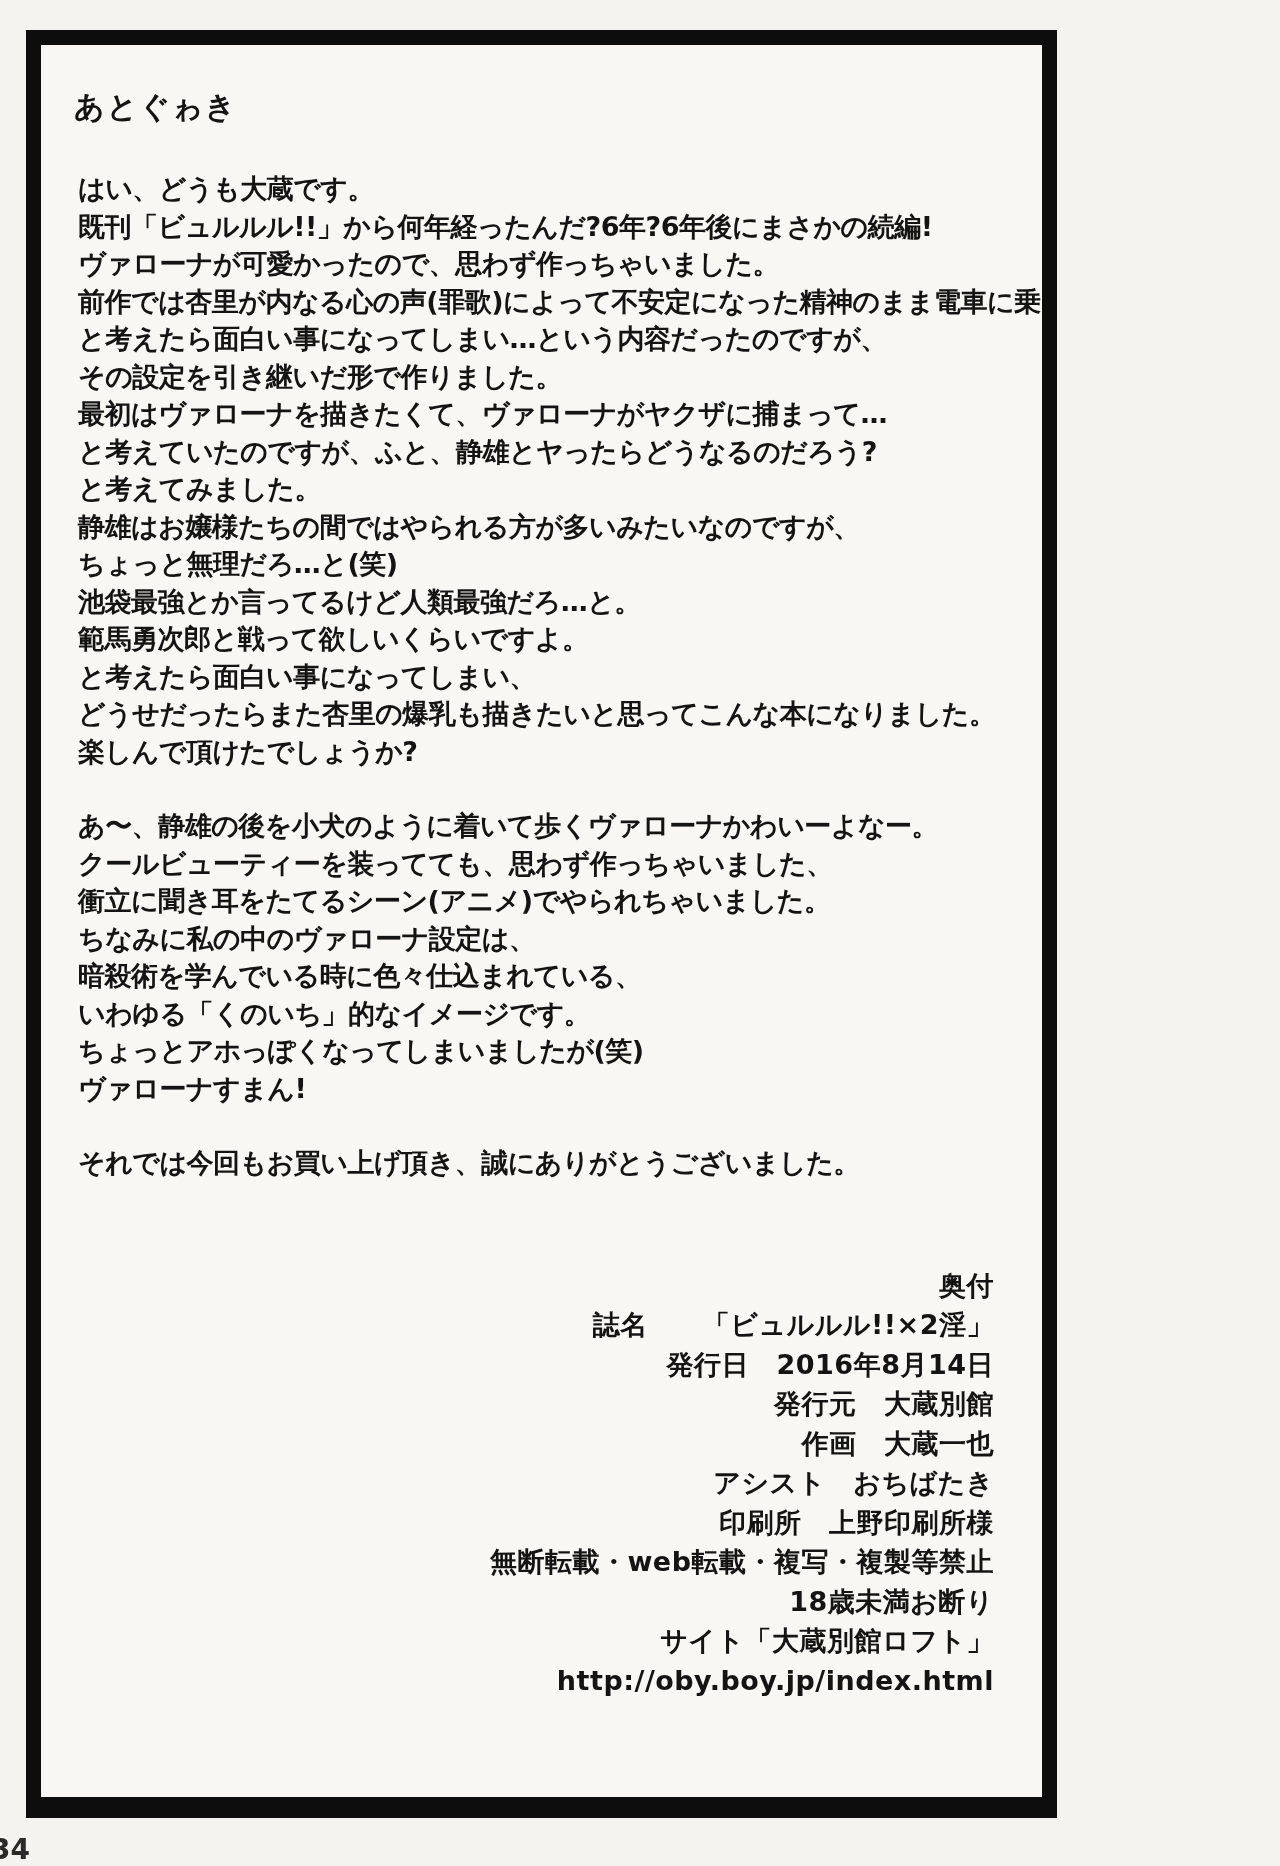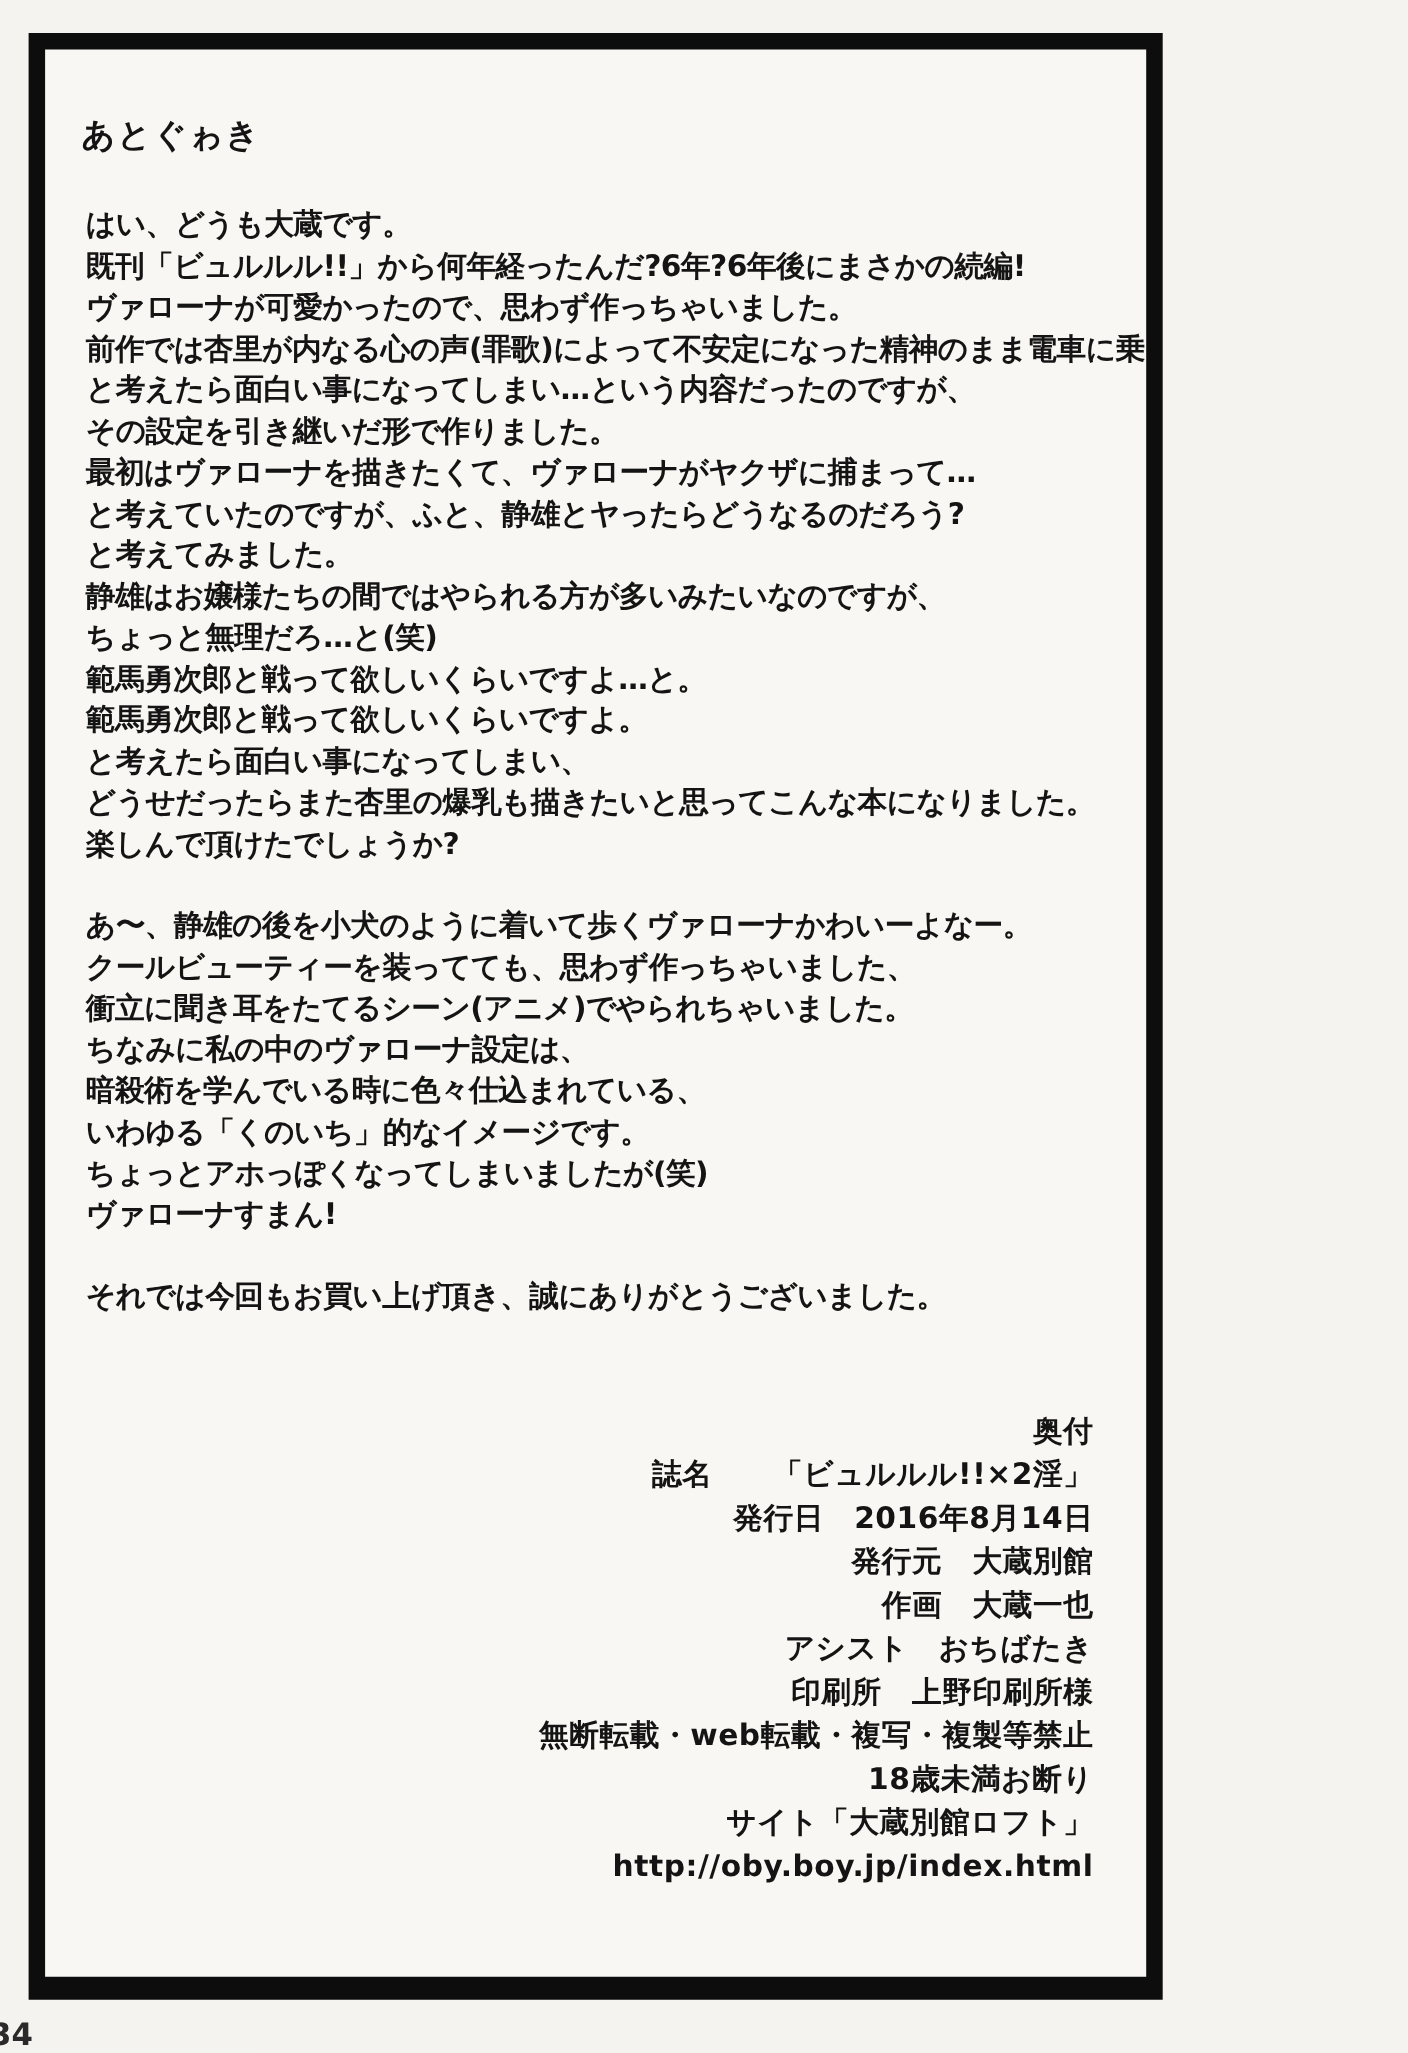--- a/index.html
+++ b/index.html
@@ -21,21 +21,21 @@
     top: 30px;
     width: 1031px;
     height: 1788px;
     box-sizing: border-box;
     border: 15px solid #0d0d0d;
     border-bottom-width: 21px;
     background: #f8f7f3;
     overflow: hidden;
   }
   .frame-inner {
-    padding: 58px 14px 0 33px;
+    padding: 42px 14px 0 33px;
   }
   .page-title {
     font-size: 30px;
     font-weight: bold;
     letter-spacing: 2px;
     margin-bottom: 42px;
     white-space: nowrap;
   }
   .para {
     margin: 0 0 37px 4px;
@@ -85,21 +85,21 @@
           <div class="body-line">既刊「ビュルルル!!」から何年経ったんだ?6年?6年後にまさかの続編!</div>
           <div class="body-line">ヴァローナが可愛かったので、思わず作っちゃいました。</div>
           <div class="body-line">前作では杏里が内なる心の声(罪歌)によって不安定になった精神のまま電車に乗り、</div>
           <div class="body-line">と考えたら面白い事になってしまい…という内容だったのですが、</div>
           <div class="body-line">その設定を引き継いだ形で作りました。</div>
           <div class="body-line">最初はヴァローナを描きたくて、ヴァローナがヤクザに捕まって…</div>
           <div class="body-line">と考えていたのですが、ふと、静雄とヤったらどうなるのだろう?</div>
           <div class="body-line">と考えてみました。</div>
           <div class="body-line">静雄はお嬢様たちの間ではやられる方が多いみたいなのですが、</div>
           <div class="body-line">ちょっと無理だろ…と(笑)</div>
-          <div class="body-line">範馬勇次郎と戦って欲しいくらいですよ…と。</div>
+          <div class="body-line">池袋最強とか言ってるけど人類最強だろ…と。</div>
           <div class="body-line">範馬勇次郎と戦って欲しいくらいですよ。</div>
           <div class="body-line">と考えたら面白い事になってしまい、</div>
           <div class="body-line">どうせだったらまた杏里の爆乳も描きたいと思ってこんな本になりました。</div>
           <div class="body-line">楽しんで頂けたでしょうか?</div>
         </div>
 
       <div class="para">
           <div class="body-line">あ〜、静雄の後を小犬のように着いて歩くヴァローナかわいーよなー。</div>
           <div class="body-line">クールビューティーを装ってても、思わず作っちゃいました、</div>
           <div class="body-line">衝立に聞き耳をたてるシーン(アニメ)でやられちゃいました。</div>

